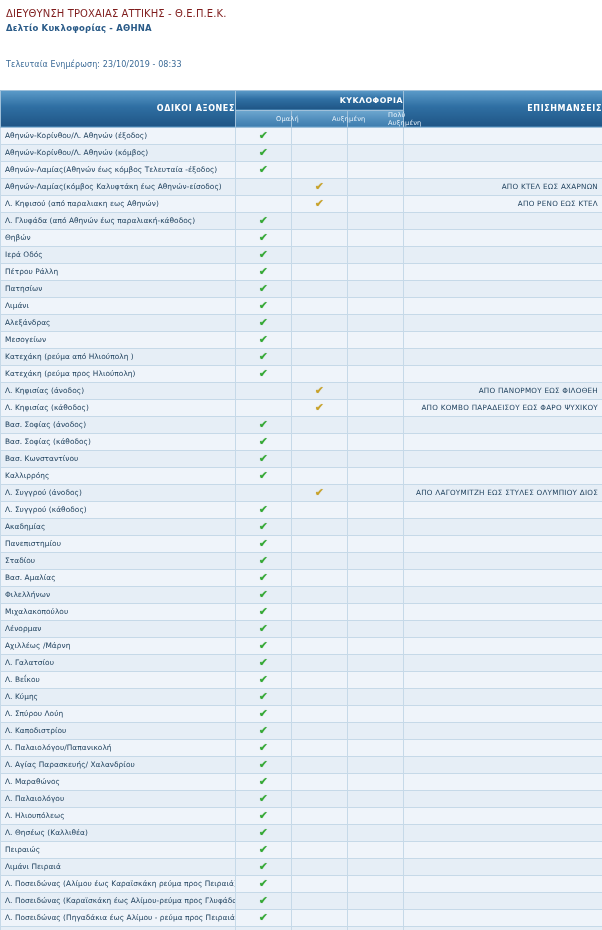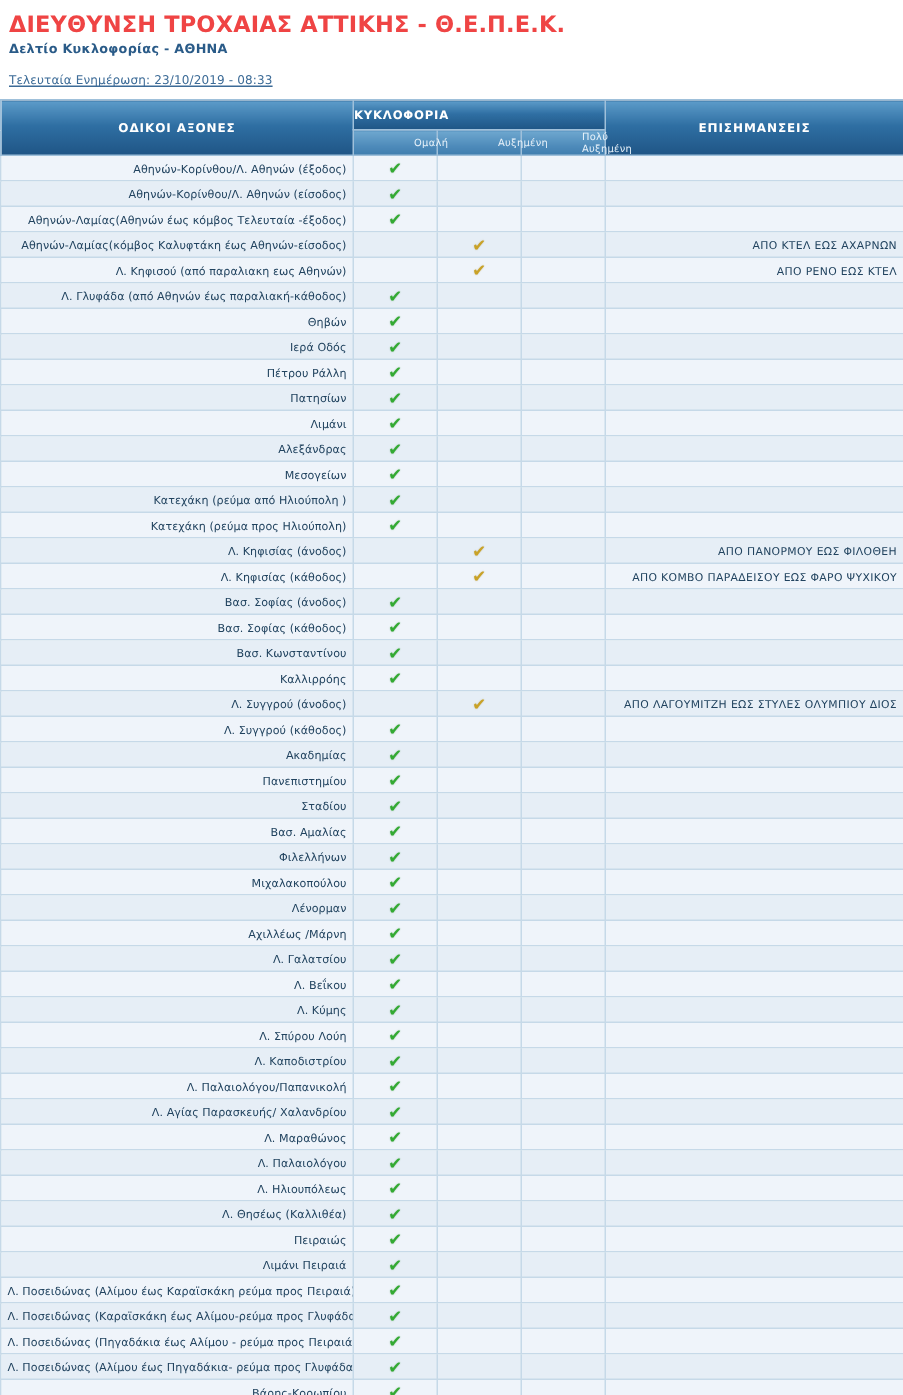--- a/index.html
+++ b/index.html
@@ -21,41 +21,40 @@
     padding: 0;
     box-sizing: border-box;
   }
 
   
   .head-wrap {
     padding: 8px 6px 0 6px;
     box-sizing: border-box;
   }
   .main-title {
-    font-size: 15px;
-    font-weight: bold;
-    color: #ef4444;
+    font-size: 10px;
+    font-weight: normal;
+    color: #7f1d1d;
     letter-spacing: 0.1px;
     line-height: 1.15;
     margin: 0 0 3px 0;
     white-space: nowrap;
   }
   .sub-title {
     font-size: 8.5px;
     font-weight: bold;
     color: #2a5b88;
     letter-spacing: 0.2px;
-    margin: 0 0 11px 0;
+    margin: 0 0 27px 0;
   }
   .last-update {
     font-size: 8px;
     color: #3c6b97;
-    margin: 0 0 8px 0;
+    margin: 0 0 21px 0;
     letter-spacing: 0.1px;
-    text-decoration: underline;
   }
 
   
   table.traffic {
     border-collapse: collapse;
     width: 602px;
     table-layout: fixed;
     font-size: 7.6px;
   }
 
@@ -71,30 +70,30 @@
     padding: 0;
     color: #ffffff;
   }
 
   .th-top {
     height: 19px;
     background: linear-gradient(to bottom, #5c9bc9 0%, #2f6fa3 45%, #1f5585 100%);
     font-size: 7.8px;
     font-weight: bold;
     letter-spacing: 0.5px;
-    text-align: left;
+    text-align: right;
     vertical-align: middle;
   }
   .th-tall {
     height: 34px;
     background: linear-gradient(to bottom, #5c9bc9 0%, #2f6fa3 45%, #1f5585 100%);
     font-size: 8px;
     font-weight: bold;
     letter-spacing: 0.6px;
-    text-align: center;
+    text-align: right;
     vertical-align: middle;
   }
   .th-sub {
     height: 15px;
     background: linear-gradient(to bottom, #6ea7cf 0%, #4f8cbb 60%, #3f7dae 100%);
     font-size: 6.6px;
     font-weight: normal;
     letter-spacing: 0.2px;
     text-align: right;
     vertical-align: middle;
@@ -111,21 +110,21 @@
     background: #eef4f9;
     color: #21435f;
     font-size: 7.4px;
     letter-spacing: 0.05px;
     overflow: hidden;
     white-space: nowrap;
   }
   tbody tr:nth-child(even) td { background: #e6eef6; }
   tbody tr:nth-child(odd)  td { background: #eff4fa; }
 
-  td.axis  { text-align: right; }
+  td.axis  { text-align: left; }
   td.state { text-align: center; padding: 0; }
   td.notes {
     text-align: right;
     padding-left: 8px;
     font-size: 7.2px;
     letter-spacing: 0.25px;
     color: #21435f;
   }
 
   
@@ -172,21 +171,21 @@
     </thead>
     <tbody id="tbody">
         <tr>
           <td class="axis">Αθηνών-Κορίνθου/Λ. Αθηνών (έξοδος)</td>
           <td class="state"><span class="chk chk-ok">✔</span></td>
           <td class="state"></td>
           <td class="state"></td>
           <td class="notes"></td>
         </tr>
         <tr>
-          <td class="axis">Αθηνών-Κορίνθου/Λ. Αθηνών (είσοδος)</td>
+          <td class="axis">Αθηνών-Κορίνθου/Λ. Αθηνών (κόμβος)</td>
           <td class="state"><span class="chk chk-ok">✔</span></td>
           <td class="state"></td>
           <td class="state"></td>
           <td class="notes"></td>
         </tr>
         <tr>
           <td class="axis">Αθηνών-Λαμίας(Αθηνών έως κόμβος Τελευταία -έξοδος)</td>
           <td class="state"><span class="chk chk-ok">✔</span></td>
           <td class="state"></td>
           <td class="state"></td>

